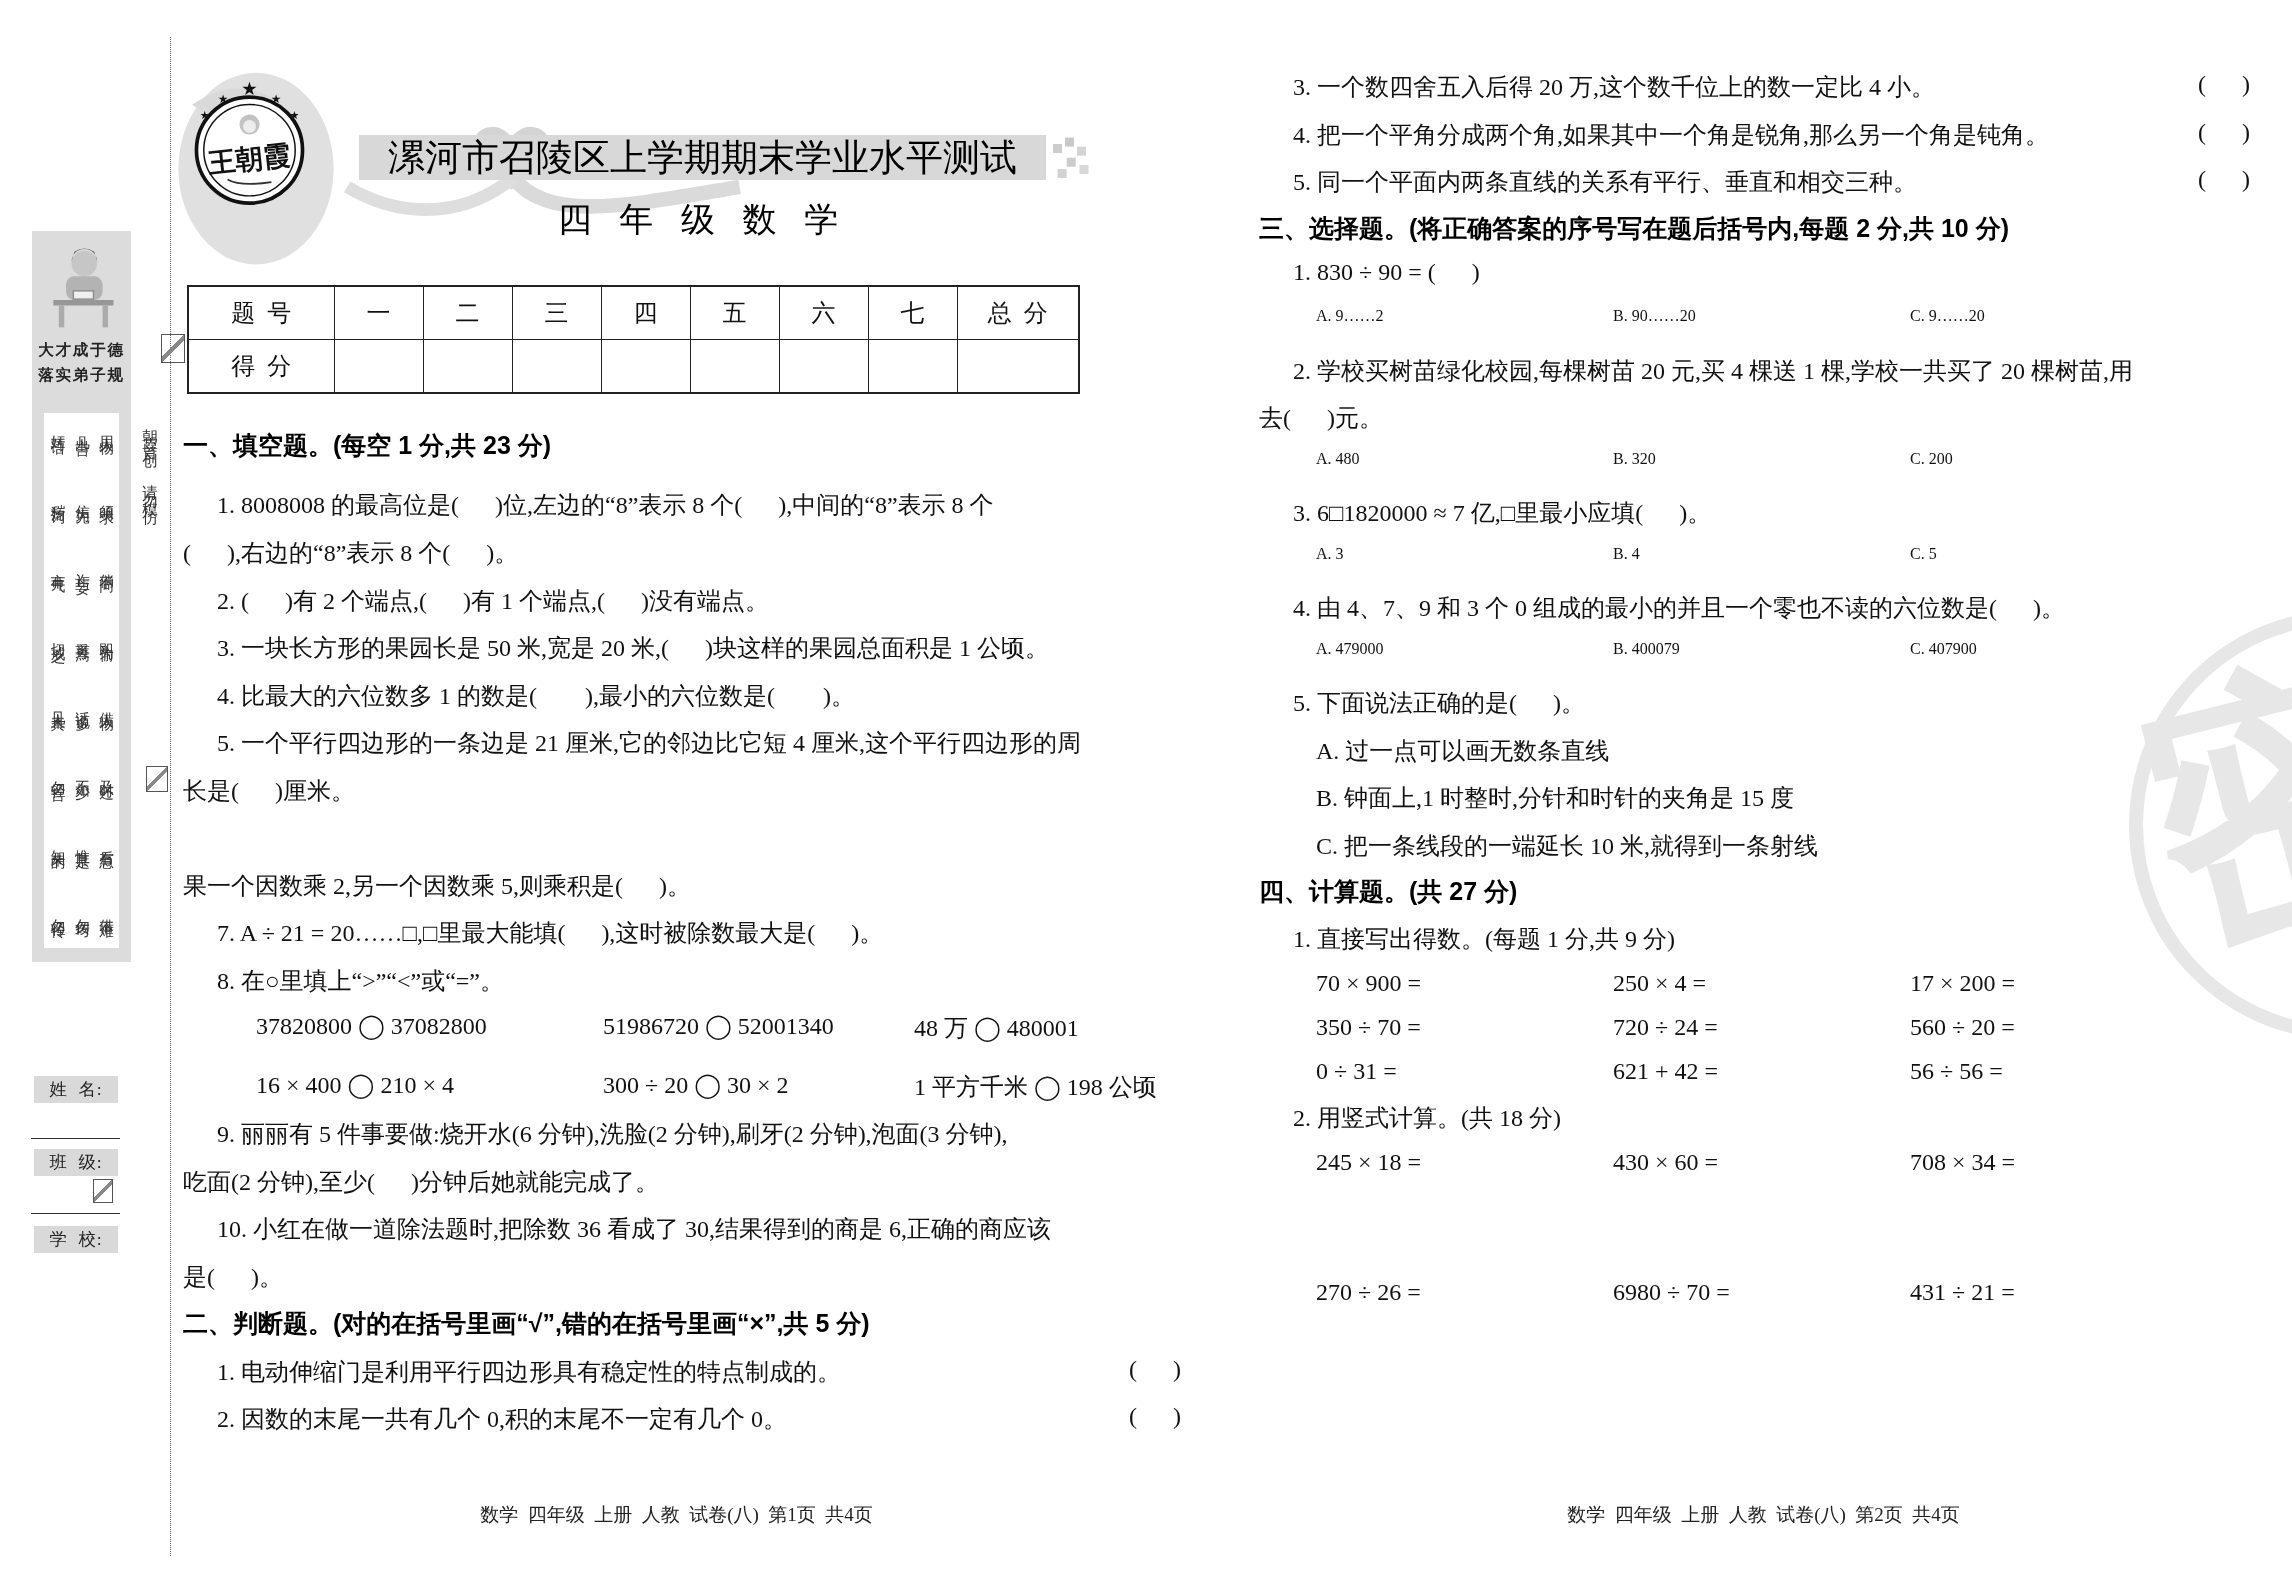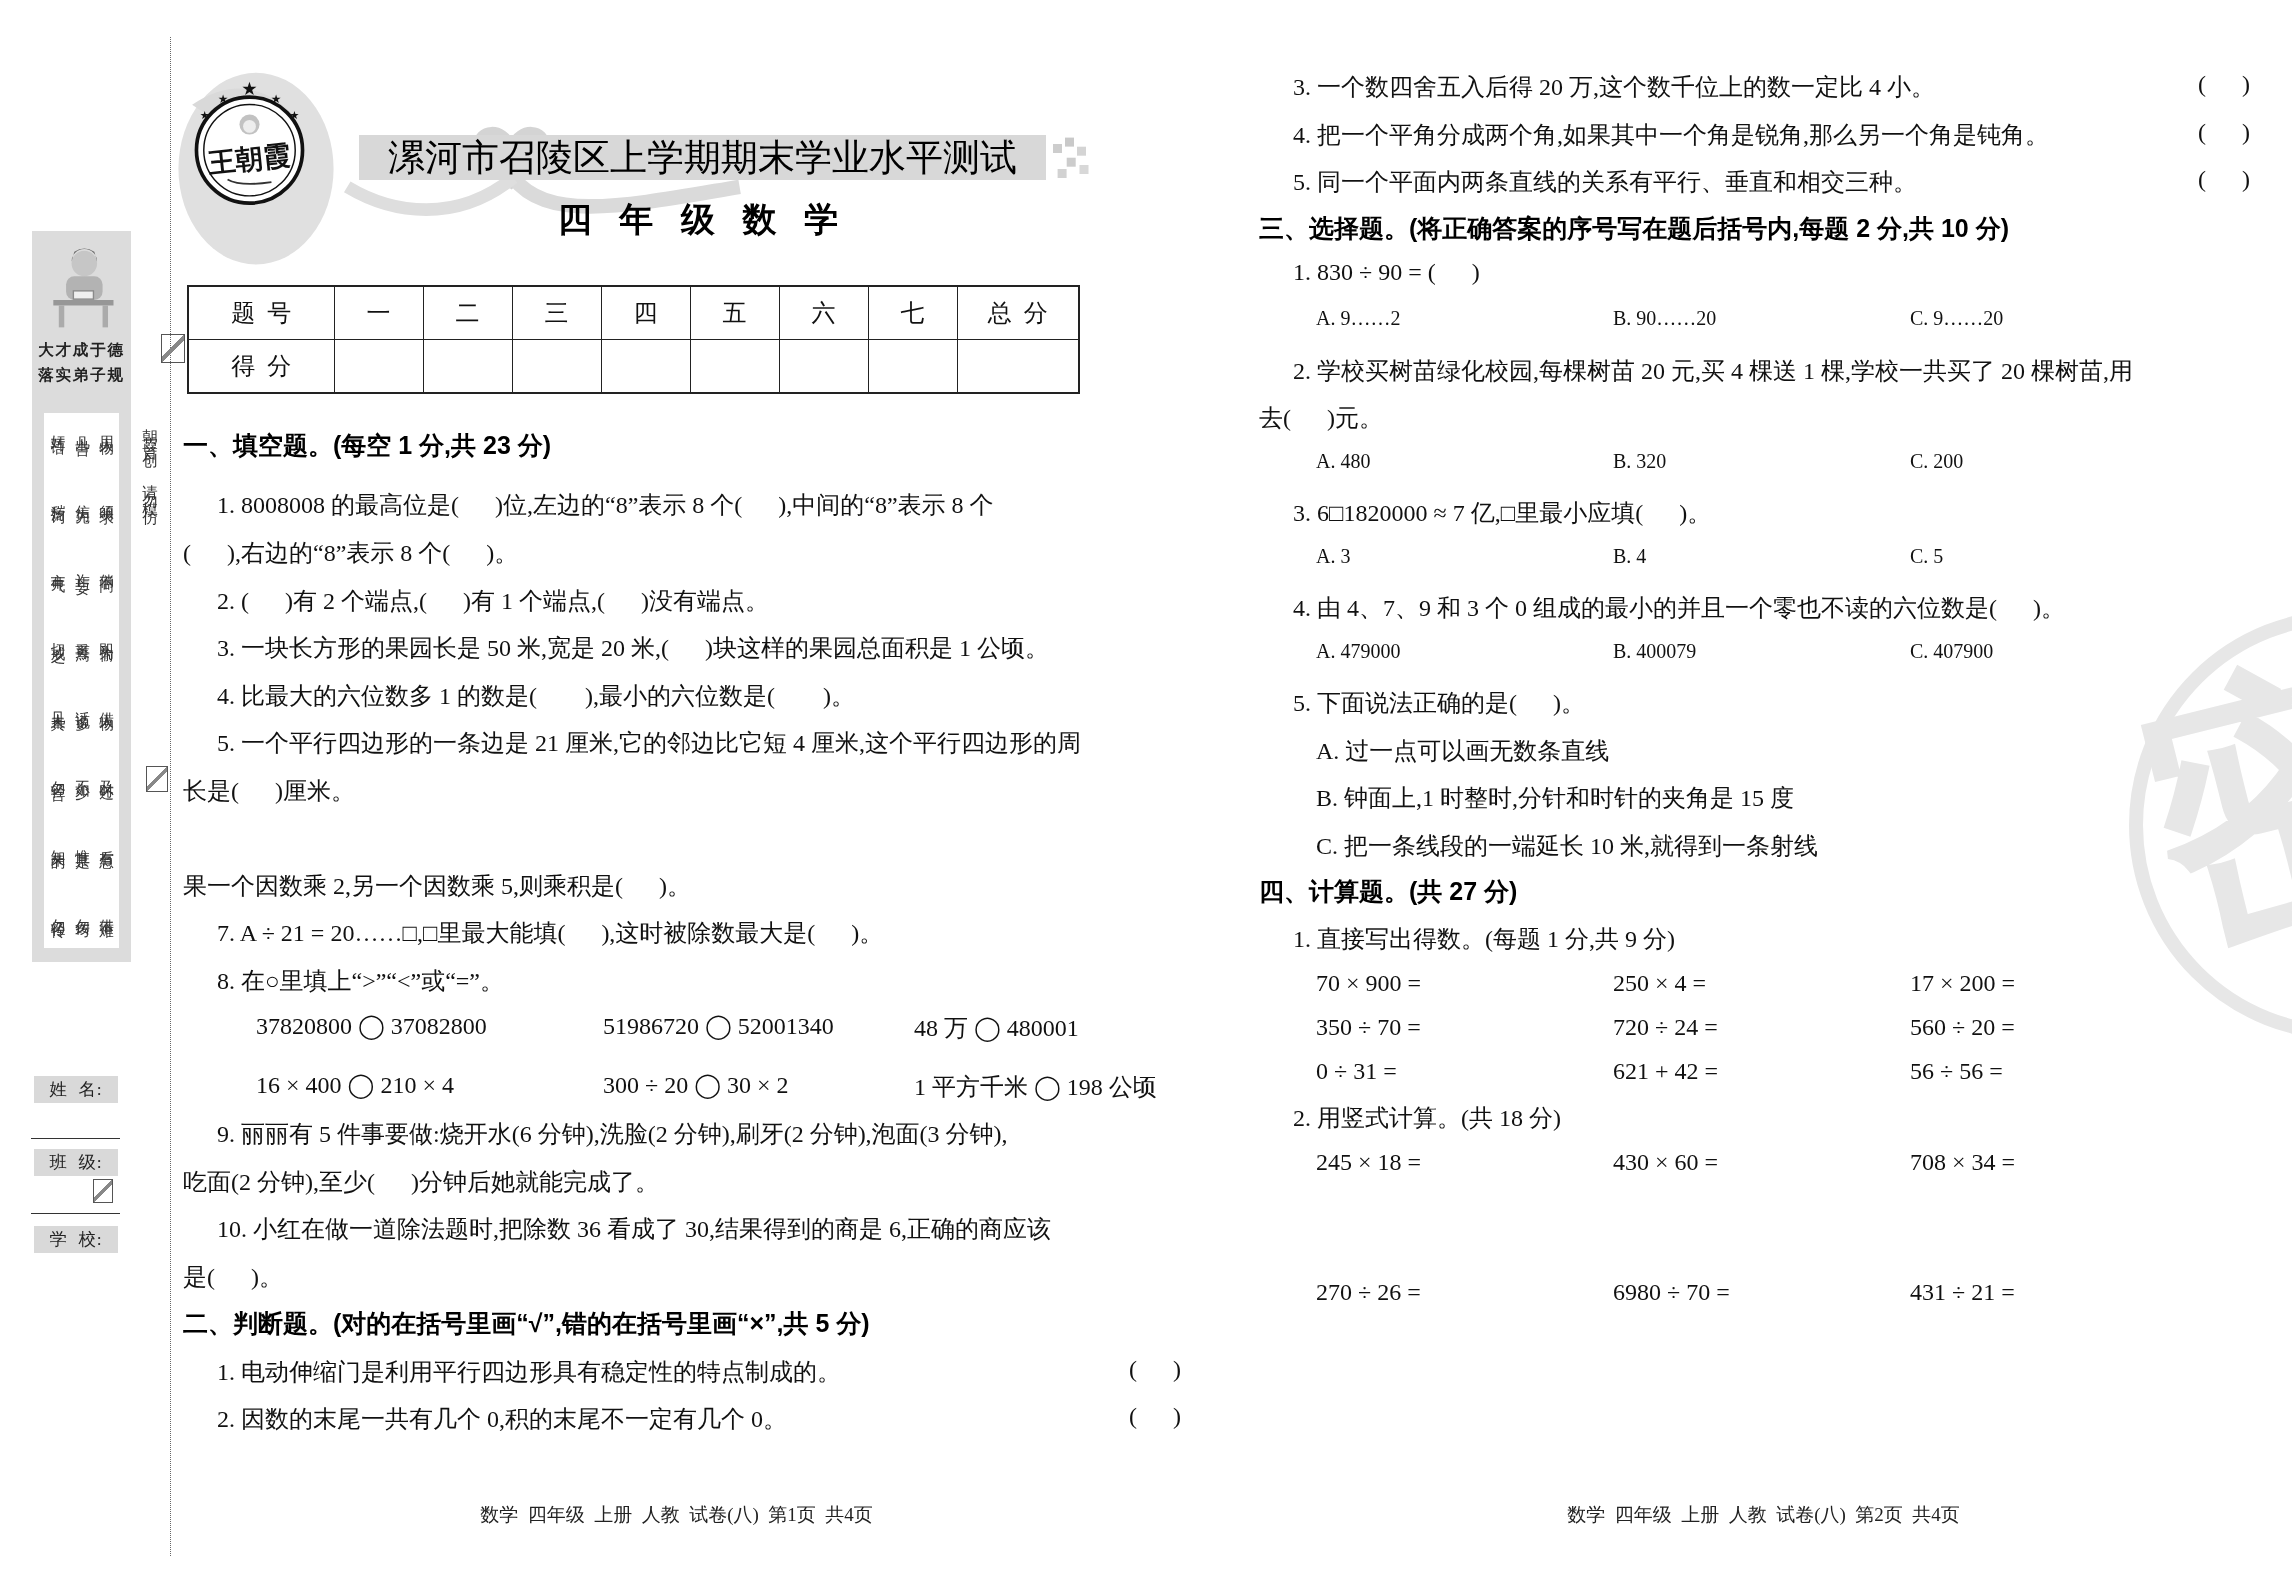--- a/index.html
+++ b/index.html
@@ -21,33 +21,33 @@
   .margin-note{position:absolute;left:139px;top:416px;writing-mode:vertical-rl;text-orientation:upright;
                font-size:15.5px;letter-spacing:8.2px;color:#333;white-space:pre;}
   .dotted-sep{position:absolute;left:170px;top:37px;height:1519px;border-left:1.8px dotted #666;}
   .regmark{position:absolute;border:1.8px solid #555;background:
            linear-gradient(135deg,transparent 44%,#888 44%,#888 56%,transparent 56%);}
   
   .title-band{position:absolute;left:359px;top:135px;width:687px;height:45px;background:#d8d8d8;}
   .title-text{width:100%;text-align:center;font-family:"Liberation Sans","DejaVu Sans",sans-serif;
               font-weight:400;font-size:37px;line-height:45px;color:#000;}
   .subtitle{position:absolute;left:359px;top:197px;width:687px;text-align:center;
-            font-family:"Liberation Sans",sans-serif;font-weight:700;font-size:34px;letter-spacing:9.1px;color:#000;white-space:pre;}
+            font-family:"Liberation Sans",sans-serif;font-weight:400;font-size:34px;letter-spacing:9.1px;color:#000;white-space:pre;}
   .dither{position:absolute;left:1053px;top:144px;width:9.1px;height:9.1px;background:#cdcdcd;
           box-shadow:12px -6.4px #c9c9c9,24px 2.7px #d4d4d4,13.7px 13.7px #cccccc,26.5px 21px #d8d8d8,4.6px 25px #d2d2d2;}
   
   .score-table{position:absolute;left:187px;top:285px;border-collapse:collapse;}
   .score-table td{border:1.5px solid #222;height:50px;text-align:center;font-size:24px;white-space:pre;}
   .score-table{border:2.7px solid #222;}
   
   .ln{position:absolute;font-size:24px;white-space:pre;color:#111;}
   .hd{position:absolute;font-size:25px;font-weight:bold;white-space:pre;color:#000;
       font-family:"Liberation Sans","DejaVu Sans",sans-serif;}
   .judge{position:absolute;display:flex;justify-content:space-between;font-size:24px;white-space:pre;}
-  .opt{position:absolute;font-size:20px;white-space:pre;text-align:center;}
+  .opt{position:absolute;font-size:16px;white-space:pre;text-align:center;}
   .footer{position:absolute;font-size:19px;white-space:pre;color:#222;}
   
   .watermark{position:absolute;left:2129px;top:610px;width:402px;height:402px;border-radius:50%;
              border:14.6px solid #e7e7e7;}
   .watermark span{position:absolute;left:5.5px;top:42px;font-size:274px;line-height:274px;color:#e7e7e7;
                   font-weight:bold;transform:rotate(-14deg);font-family:"Liberation Serif",serif;}
 </style>
 </head>
 <body>
 

